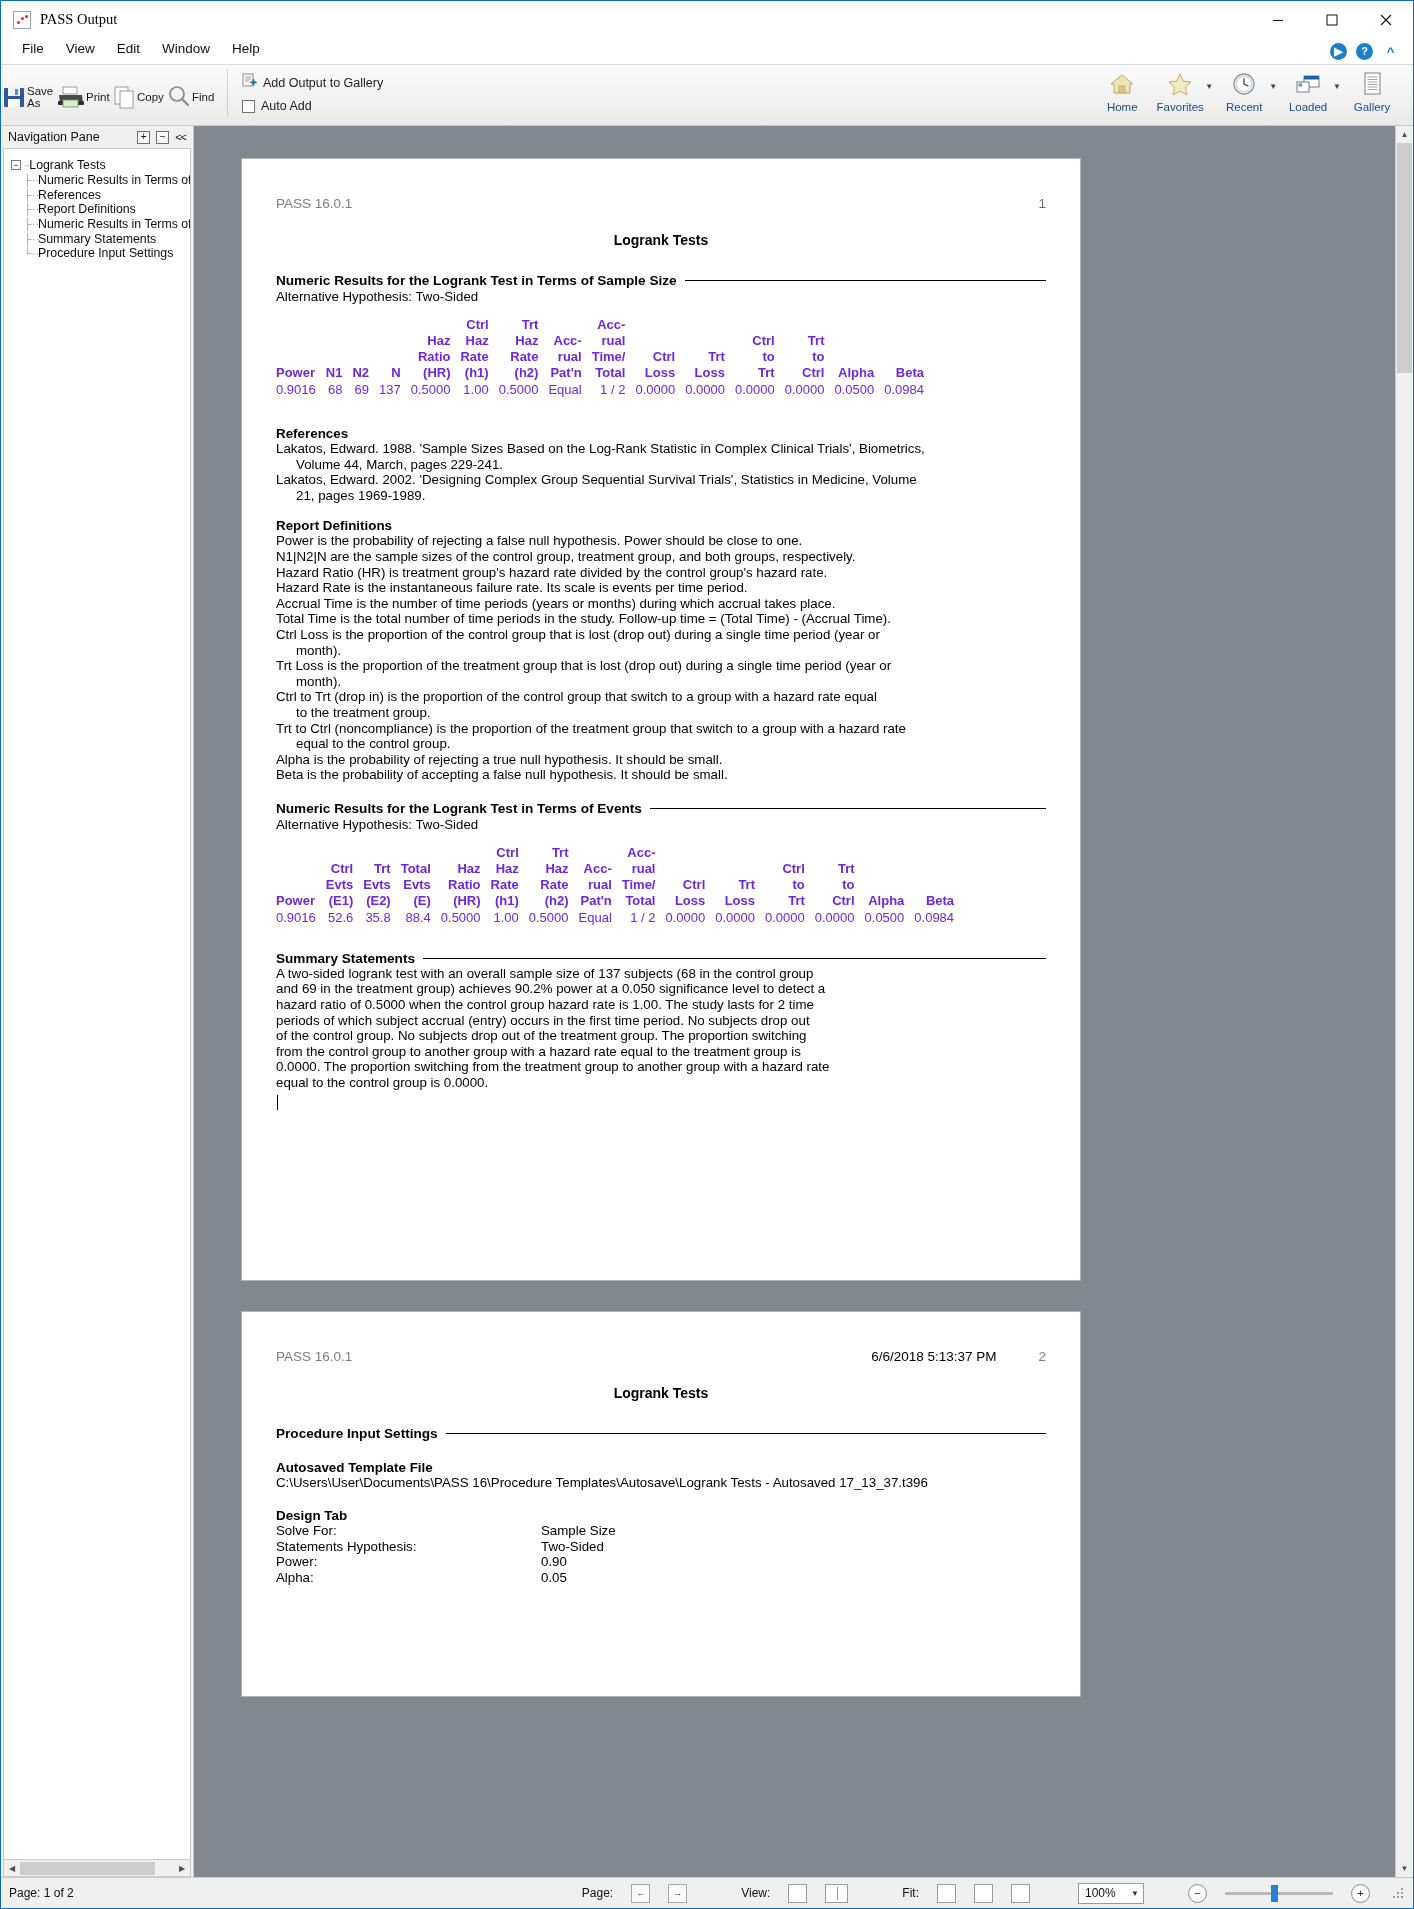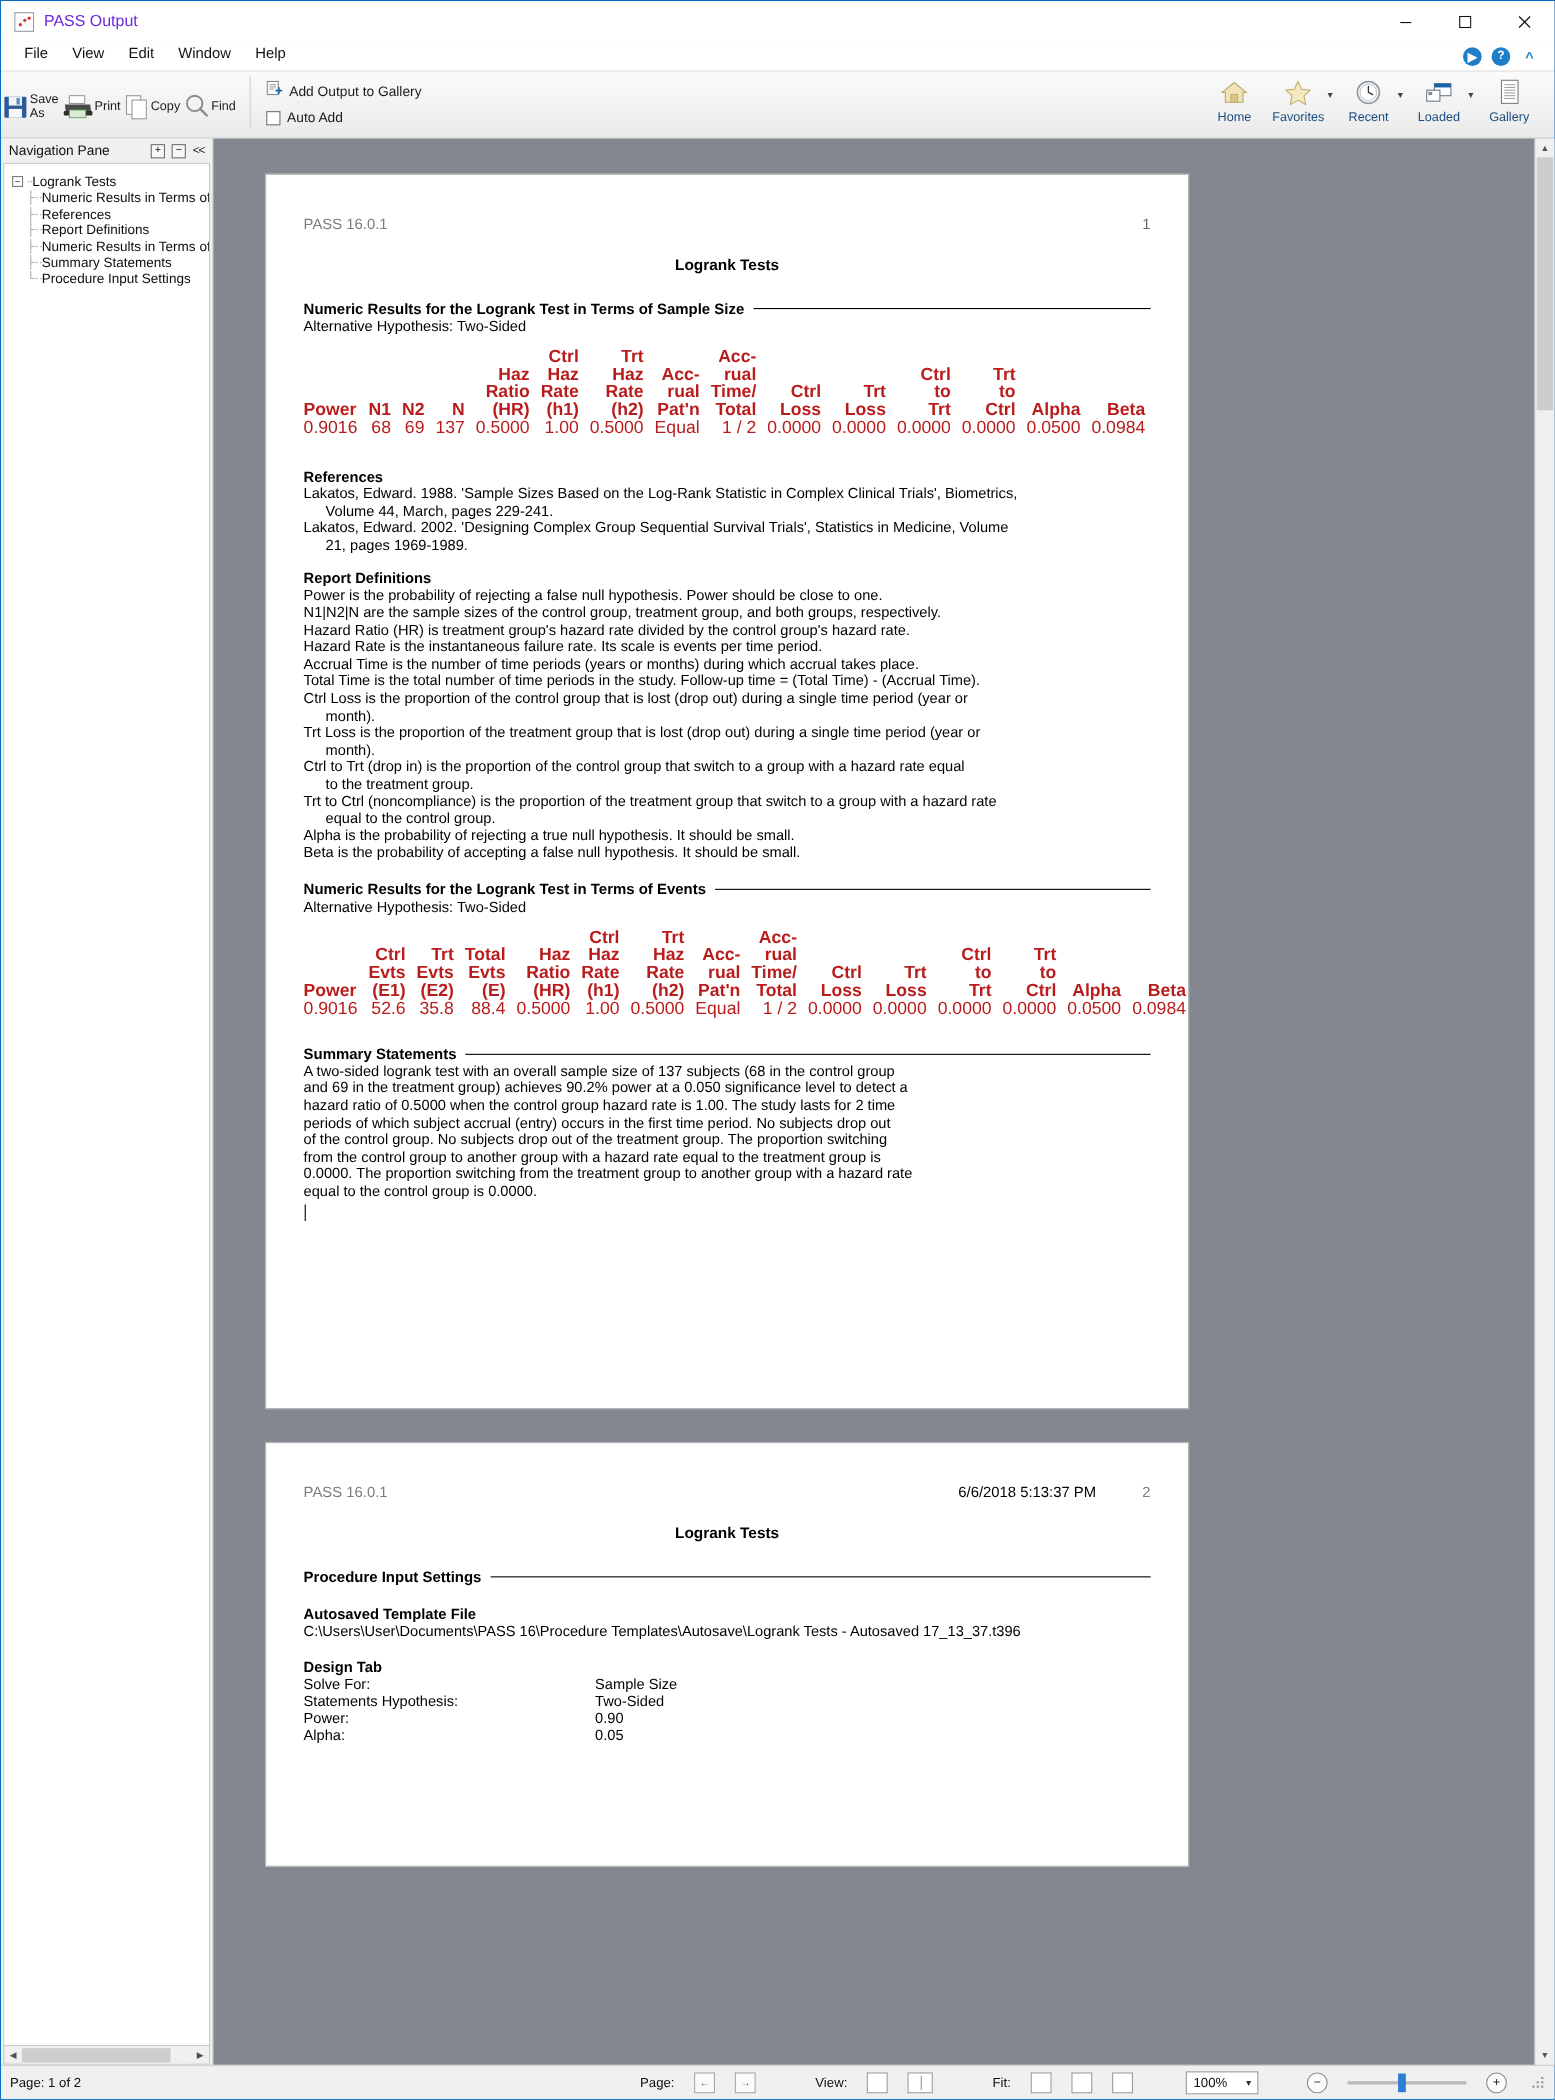--- a/index.html
+++ b/index.html
@@ -16,21 +16,21 @@
   }
 
   
   .titlebar{height:37px;background:#ffffff;display:flex;align-items:center;flex:0 0 auto;}
   .titlebar .appicon{width:18px;height:18px;margin-left:12px;margin-right:9px;position:relative;
      background:#fdfdfd;border:1px solid #9aa0a6;box-sizing:border-box;}
   .titlebar .appicon i{position:absolute;width:3px;height:3px;background:#d3332e;border-radius:50%;}
   .titlebar .appicon i:nth-child(1){left:3px;top:9px;}
   .titlebar .appicon i:nth-child(2){left:7px;top:5px;}
   .titlebar .appicon i:nth-child(3){left:11px;top:3px;}
-  .titlebar .ttl{font-size:14.5px;color:#6d28d9;}
+  .titlebar .ttl{font-size:14.5px;color:#000000;font-family:Liberation Serif, serif;}
   .wbtns{margin-left:auto;display:flex;height:37px;}
   .wbtn{width:54px;height:37px;display:flex;align-items:center;justify-content:center;}
   .wbtn svg{display:block;}
 
   
   .menubar{height:26px;background:#ffffff;display:flex;padding-left:10px;flex:0 0 auto;position:relative;}
   .menubar .mi{font-size:13.5px;color:#101010;padding:3px 11px;cursor:default;}
   .menu-right{margin-left:auto;display:flex;align-items:center;gap:9px;padding-right:14px;}
   .mr-ic{width:17px;height:17px;border-radius:50%;display:flex;align-items:center;justify-content:center;
      font-size:11px;color:#ffffff;background:#1e7ec8;font-weight:bold;}
@@ -93,21 +93,21 @@
   .phead{display:flex;align-items:baseline;font-size:13.5px;color:#7d7d7d;}
   .phead .pno{margin-left:auto;color:#6b6b6b;}
   .phead .pdate{color:#000000;margin-right:42px;}
   .ptitle{text-align:center;font-size:14px;font-weight:bold;color:#000;margin-top:21px;}
   .srule{display:flex;align-items:center;margin-top:25px;}
   .srule .st{font-size:13.6px;font-weight:bold;color:#000;white-space:nowrap;}
   .srule .ln{flex:1 1 auto;height:1px;background:#000;margin-left:8px;}
   .sub{font-size:13.3px;color:#000;margin-top:1px;}
   .para{font-size:13.3px;color:#000;line-height:15.6px;}
   .para.ind{padding-left:20px;}
-  .mono-table{font-size:16px;color:#b91c1c;margin-top:13px;}
+  .mono-table{font-size:13px;color:#6d28d9;margin-top:13px;}
   .mono-table table{border-collapse:collapse;}
   .mono-table th{font-weight:bold;text-align:right;padding:0 0 0 10px;vertical-align:bottom;line-height:16px;white-space:nowrap;}
   .mono-table td{text-align:right;padding:0 0 0 10px;white-space:nowrap;line-height:17px;}
   .mono-table th.lft,.mono-table td.lft{text-align:left;padding-left:0;}
   .caret-line{display:block;width:1px;height:15px;background:#000;margin-top:4px;margin-left:1px;}
   .setrow{display:flex;font-size:13.3px;color:#000;line-height:15.6px;}
   .setrow .k{width:265px;}
   .sechead{font-size:13.4px;font-weight:bold;color:#000;margin-top:16px;}
 
   

